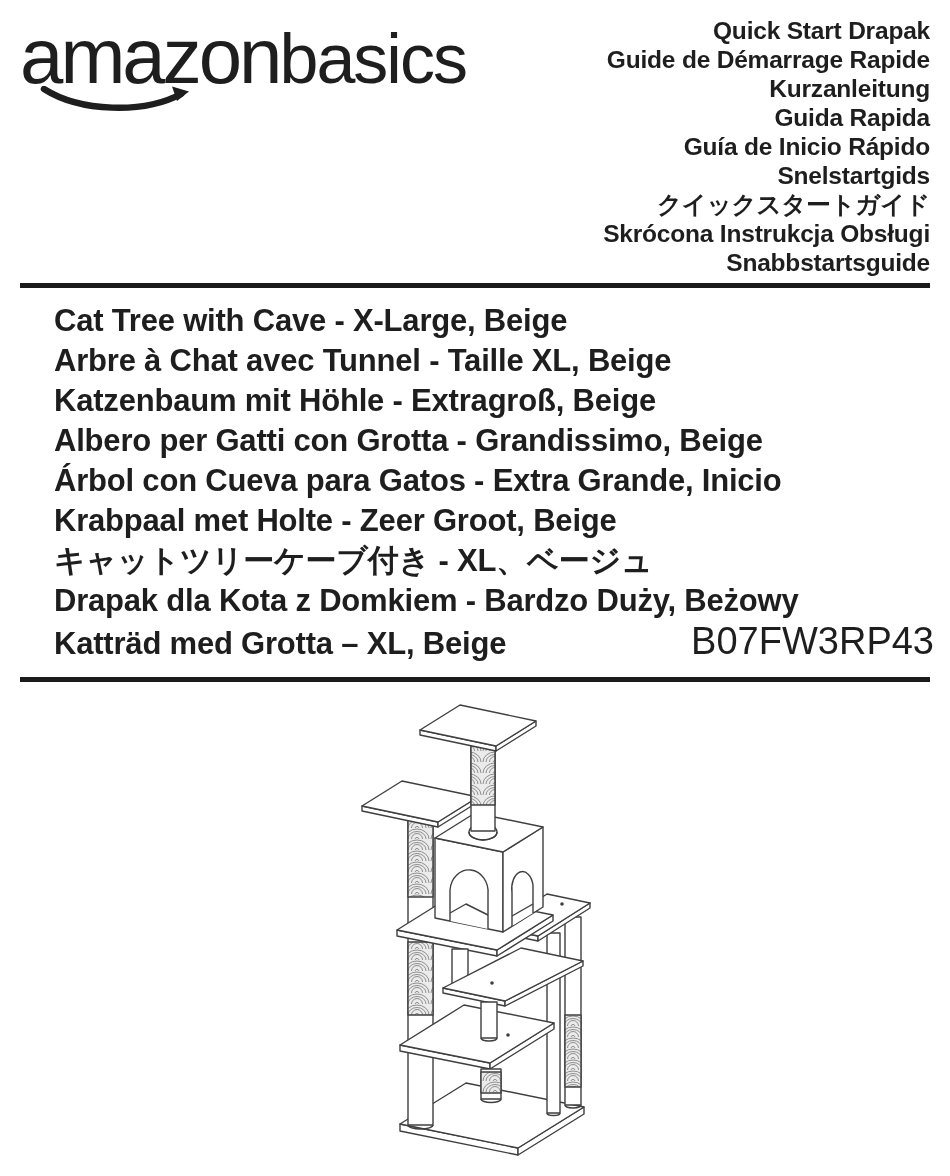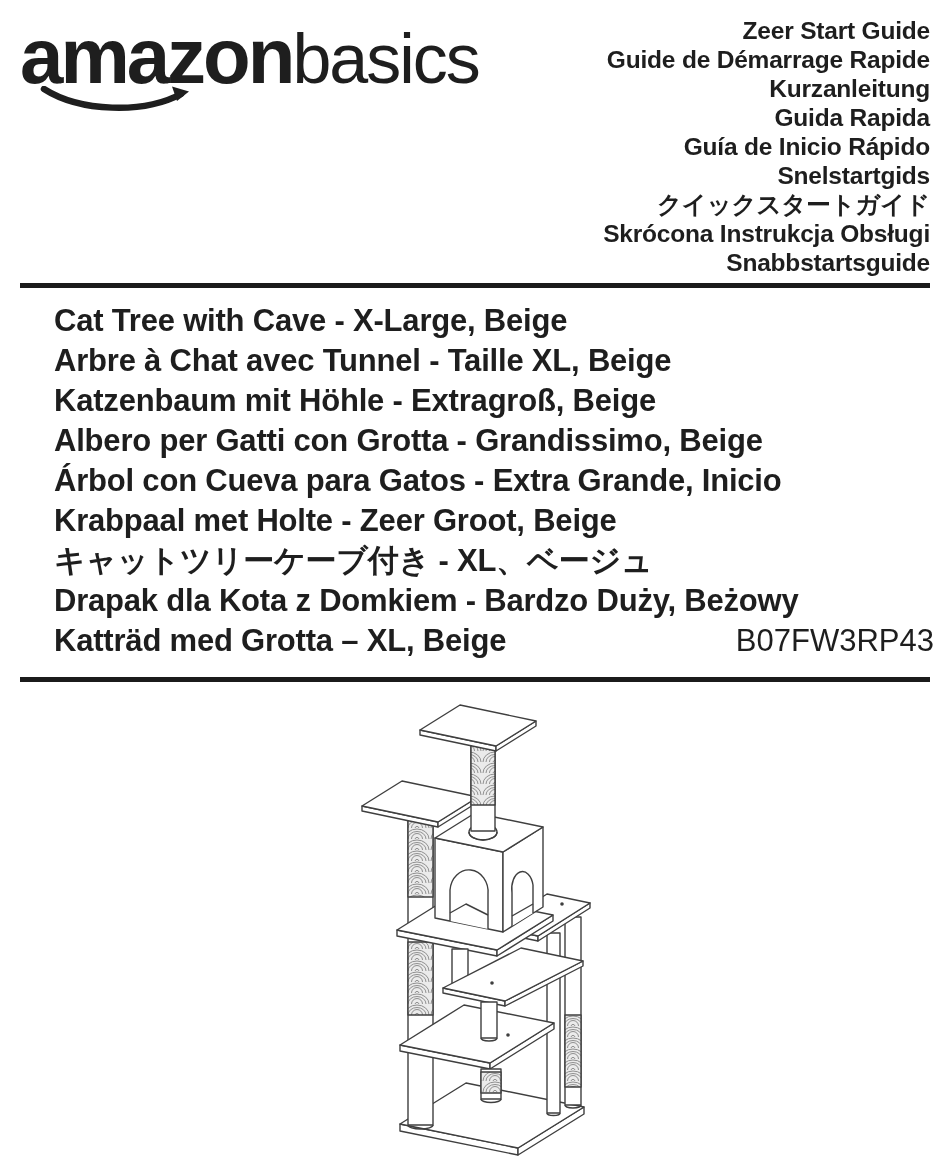--- a/index.html
+++ b/index.html
@@ -7,21 +7,21 @@
   body {
     position:relative;
     font-family:"Liberation Sans","DejaVu Sans",sans-serif;
     color:#1e1e1e;
     overflow:hidden;
   }
   .page { position:absolute; inset:0; }
 
   
   .logo { position:absolute; left:20px; top:17px; white-space:nowrap; line-height:1; }
-  .logo-amazon { font-size:78px; font-weight:700; letter-spacing:-3px; }
+  .logo-amazon { font-size:78px; font-weight:400; letter-spacing:-3px; }
   .logo-basics { font-size:70px; font-weight:400; letter-spacing:-2px; }
   .swoosh { position:absolute; left:40px; top:86px; }
 
   
   .qsg {
     position:absolute; top:16px; right:20px;
     text-align:right; font-size:24.5px; font-weight:700; line-height:29px;
     letter-spacing:-0.2px;
   }
 
@@ -29,40 +29,40 @@
   .rule { position:absolute; left:20px; right:20px; height:4.5px; background:#1b1b1b; }
   .rule1 { top:283px; }
   .rule2 { top:677px; }
 
   
   .products {
     position:absolute; left:22px; right:16px; top:301px;
     font-size:31px; font-weight:700; line-height:40px; letter-spacing:-0.2px;margin-left:32px;
   }
   .prod-row { display:flex; justify-content:space-between; align-items:baseline;text-align:right; }
-  .code { font-weight:400; font-size:31px; letter-spacing:0; }
+  .code { font-weight:400; font-size:38px; letter-spacing:0; }
 
   
   .illus { position:absolute; left:300px; top:685px; }
 </style>
 </head>
 <body>
 
 <div class="page">
 
   <div class="logo">
     <span class="logo-amazon">amazon</span><span class="logo-basics">basics</span>
   </div>
   <svg class="swoosh" width="150" height="30" viewBox="0 0 150 30">
     <path d="M4,3 C40,26 104,28 141,8" fill="none" stroke="#1e1e1e" stroke-width="6.5" stroke-linecap="round"></path>
     <path d="M132,0.5 L149,5.5 L137,15 Z" fill="#1e1e1e"></path>
   </svg>
 
   <div class="qsg">
-    <div>Zeer Start Guide</div>
+    <div>Quick Start Drapak</div>
     <div>Guide de Démarrage Rapide</div>
     <div>Kurzanleitung</div>
     <div>Guida Rapida</div>
     <div>Guía de Inicio Rápido</div>
     <div>Snelstartgids</div>
     <div>クイックスタートガイド</div>
     <div>Skrócona Instrukcja Obsługi</div>
     <div>Snabbstartsguide</div>
   </div>
 

